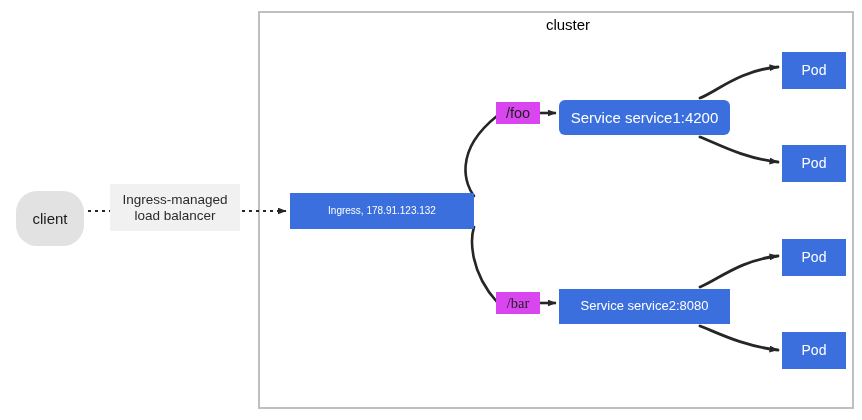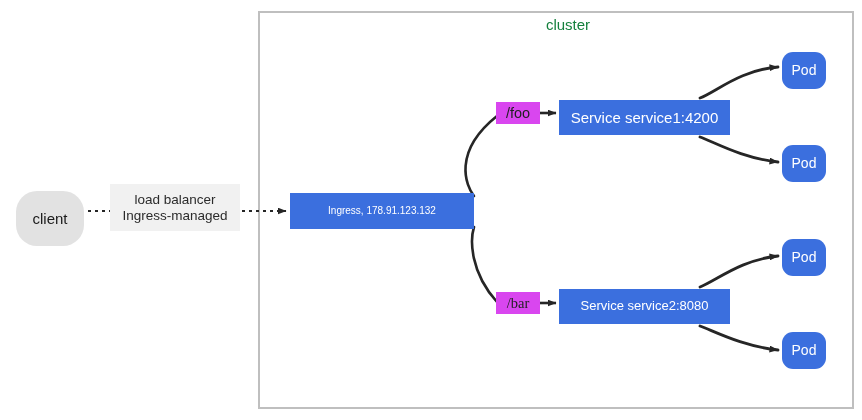--- a/index.html
+++ b/index.html
@@ -42,21 +42,21 @@
     width: 596px;
     height: 398px;
     border: 2px solid #bfbfbf;
     background: transparent;
   }
   #cluster-label {
     left: 508px;
     top: 12px;
     width: 120px;
     height: 26px;
-    color: #15803d;
+    color: #000000;
     font-size: 15px;
   }
 
   
   #client-node {
     left: 16px;
     top: 191px;
     width: 68px;
     height: 55px;
     background: #e2e2e2;
@@ -91,33 +91,33 @@
     width: 184px;
     height: 36px;
     font-size: 10px;
   }
   #service1-node {
     left: 559px;
     top: 100px;
     width: 171px;
     height: 35px;
     font-size: 15px;
+    border-radius: 6px;
   }
   #service2-node {
     left: 559px;
     top: 289px;
     width: 171px;
     height: 35px;
     font-size: 13px;
   }
   .pod-node {
-    width: 44px;
+    width: 64px;
     height: 37px;
     font-size: 14px;
-    border-radius: 11px;
   }
   #pod-1 { left: 782px; top: 52px; }
   #pod-2 { left: 782px; top: 145px; }
   #pod-3 { left: 782px; top: 239px; }
   #pod-4 { left: 782px; top: 332px; }
 
   
   .path-label {
     background: #d946ef;
     color: #1f1f1f;
@@ -166,22 +166,22 @@
     <path d="M 700 137 C 716 143, 742 158, 778 162" fill="none" stroke="#262626" stroke-width="2.8" stroke-linecap="round" marker-end="url(#arrowhead)"></path>
 
     <path d="M 700 287 C 716 281, 740 260, 778 256" fill="none" stroke="#262626" stroke-width="2.8" stroke-linecap="round" marker-end="url(#arrowhead)"></path>
 
     <path d="M 700 326 C 716 332, 742 346, 778 350" fill="none" stroke="#262626" stroke-width="2.8" stroke-linecap="round" marker-end="url(#arrowhead)"></path>
   </svg>
 
   <div class="node" id="client-node">client</div>
 
   <div class="node" id="lb-label">
+    <span>Ingress-managed</span>
     <span>load balancer</span>
-    <span>Ingress-managed</span>
   </div>
 
   <div class="node blue-box" id="ingress-node">Ingress, 178.91.123.132</div>
 
   <div class="node path-label" id="foo-label">/foo</div>
   <div class="node path-label" id="bar-label">/bar</div>
 
   <div class="node blue-box" id="service1-node">Service service1:4200</div>
   <div class="node blue-box" id="service2-node">Service service2:8080</div>
 

